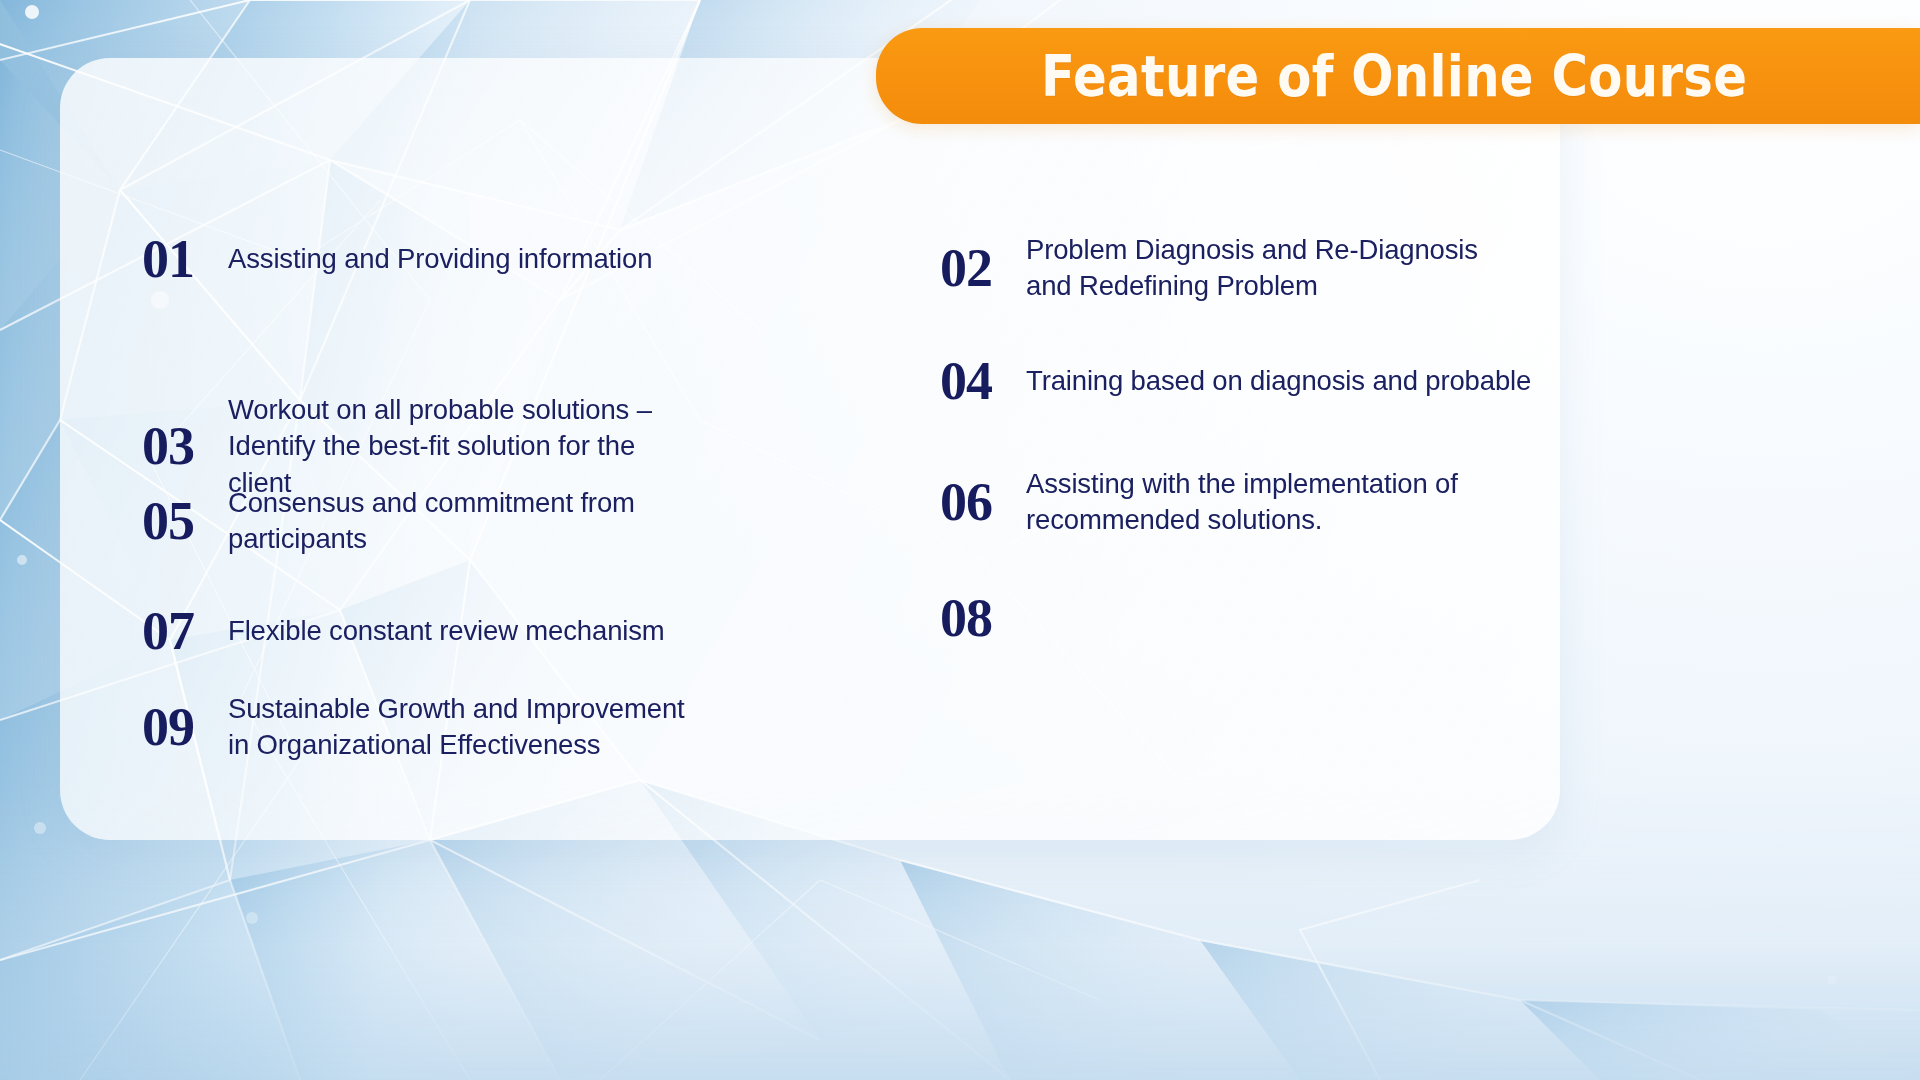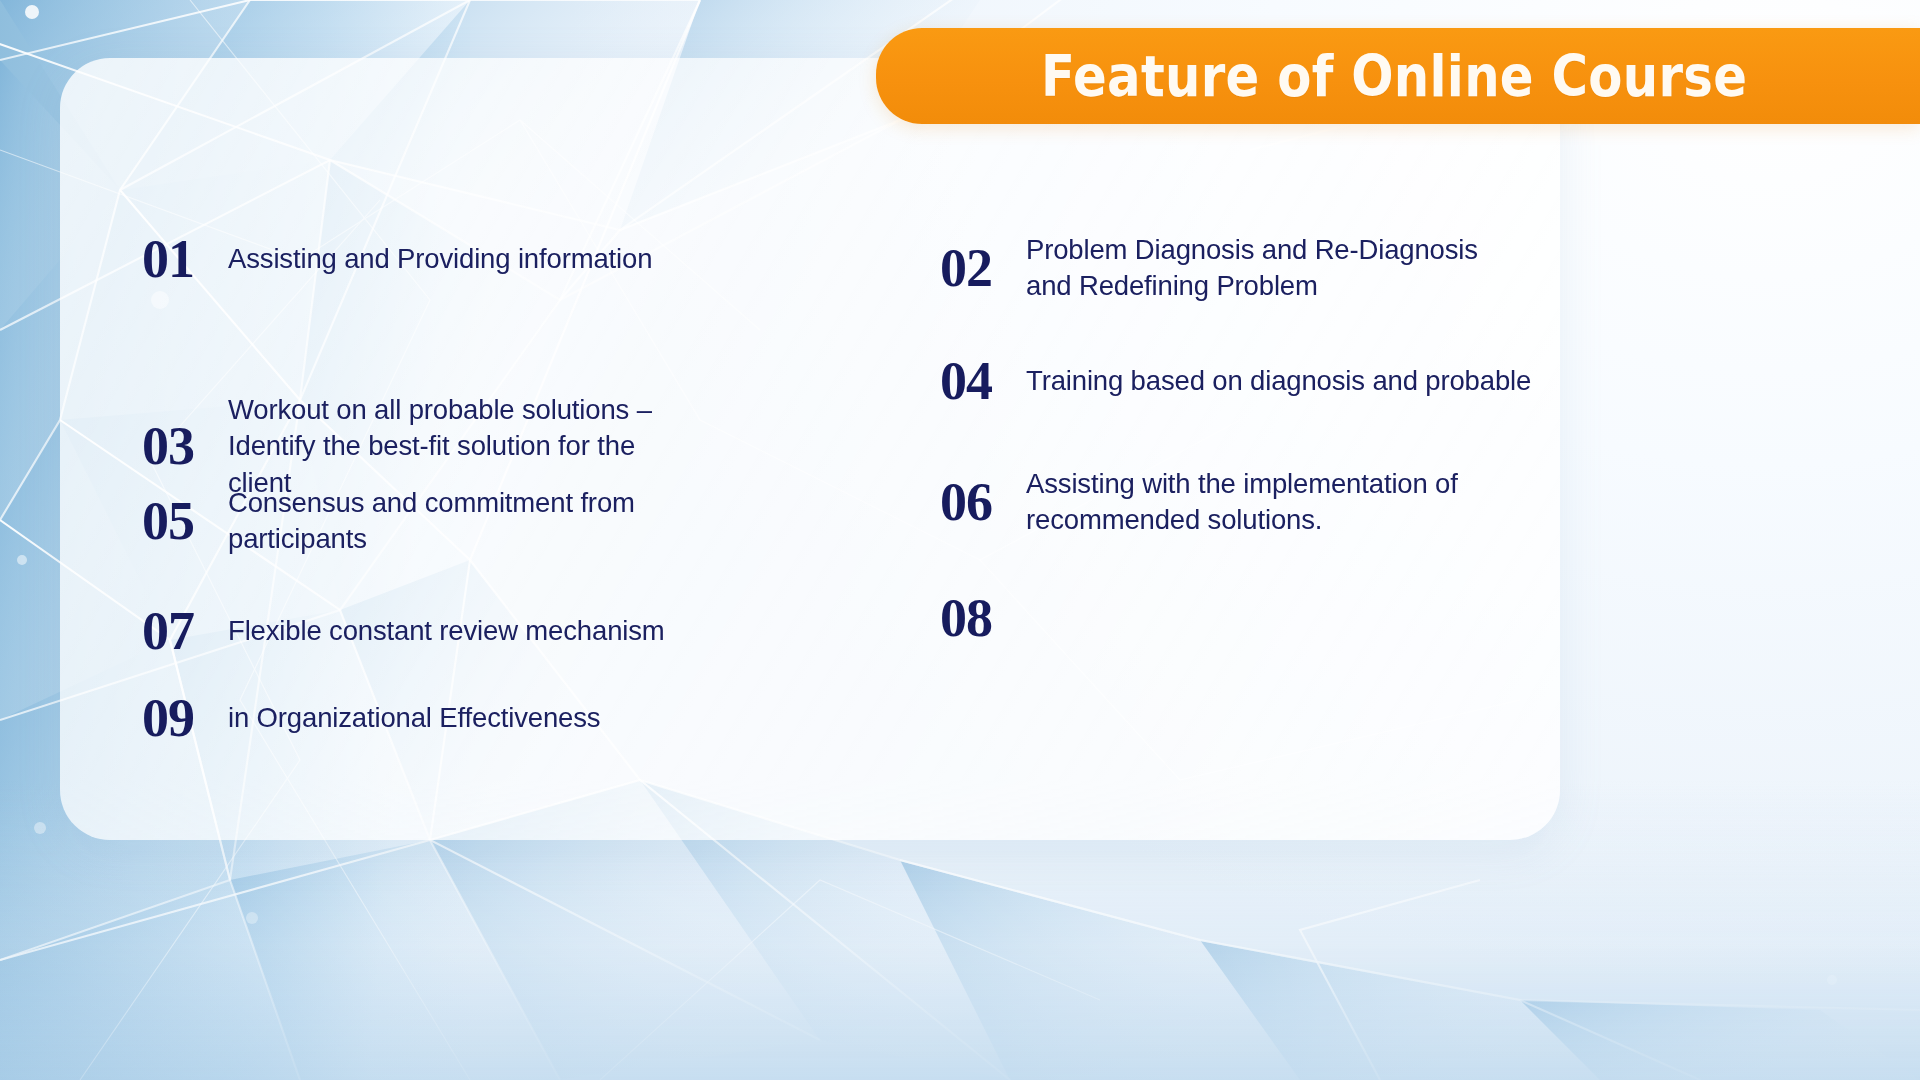--- a/index.html
+++ b/index.html
@@ -208,20 +208,21 @@
       <div class="item" style="top:546px;left:0;">
         <div class="num">07</div>
         <div class="txt">
           <span>Flexible constant review mechanism</span>
         </div>
       </div>
 
       <div class="item" style="top:633px;left:0;">
         <div class="num">09</div>
         <div class="txt">
+          <span>Sustainable Growth and Improvement</span>
           <span>in Organizational Effectiveness</span>
         </div>
       </div>
 
     </div>
 
     <div class="col col-right">
 
       <div class="item" style="top:174px;left:0;">
         <div class="num">02</div>

